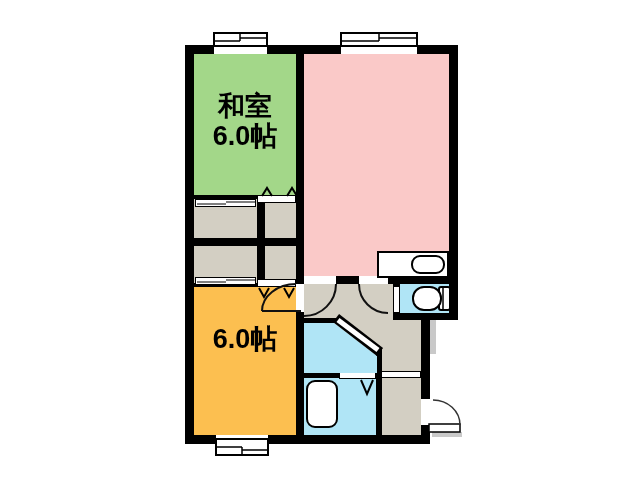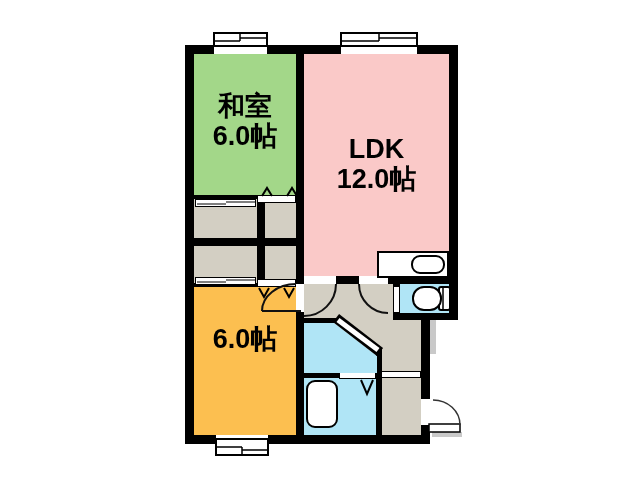--- a/index.html
+++ b/index.html
@@ -114,21 +114,17 @@
     <path d="M217,447 L242,447 M242,450 L267,450 M242,447 L242,454" fill="none" stroke="#000000" stroke-width="1.5"></path>
 
     <path d="M197,204 L226,204 M226,202 L255,202" fill="none" stroke="#000000" stroke-width="1.2"></path>
     <path d="M197,282 L226,282 M226,280 L255,280" fill="none" stroke="#000000" stroke-width="1.2"></path>
   </svg>
 
   <div class="label" style="left:194px;top:91px;width:102px;">
     <div>和室</div>
     <div>6.0帖</div>
   </div>
-  <div class="label" style="left:304px;top:134px;width:145px;">
-    <div>LDK</div>
-    <div>12.0帖</div>
-  </div>
   <div class="label" style="left:194px;top:324px;width:102px;">
     <div>6.0帖</div>
   </div>
 
 </div>
 
 </body></html>

